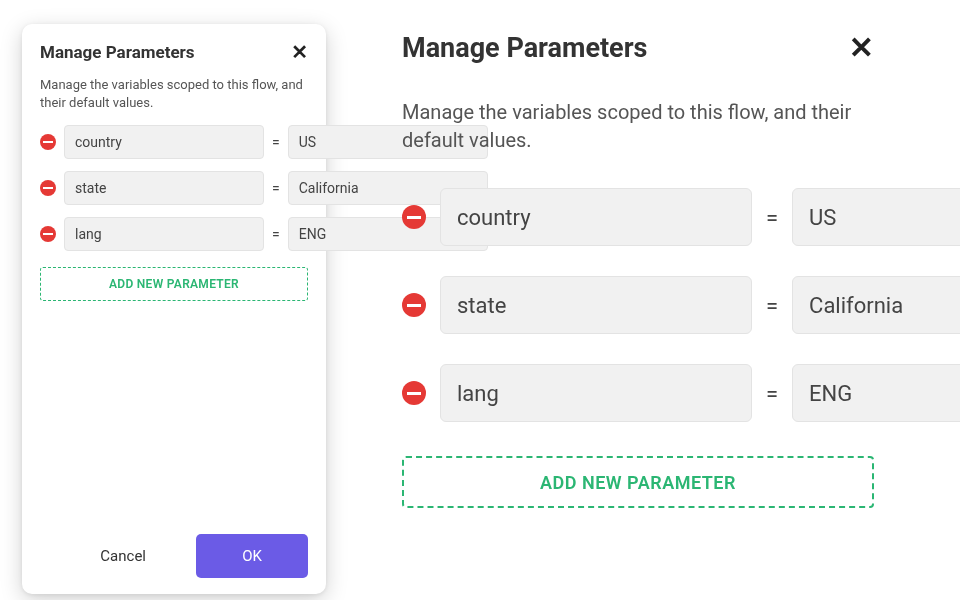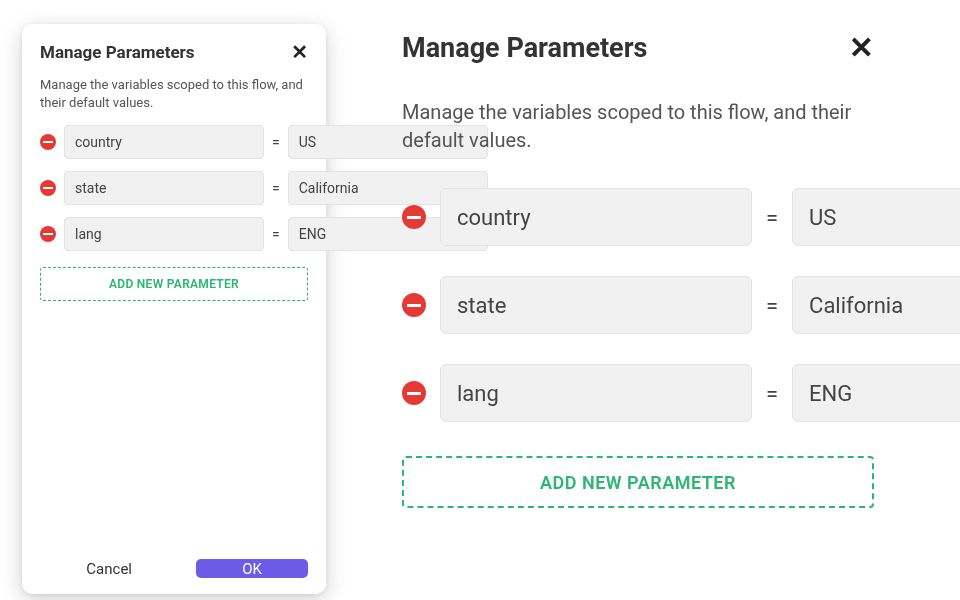--- a/index.html
+++ b/index.html
@@ -91,32 +91,32 @@
       font-weight: 600;
       letter-spacing: 0.3px;
       cursor: pointer;
     }
 
     .footer-s {
       margin-top: auto;
       display: flex;
       justify-content: flex-end;
       align-items: center;
-      gap: 64px;
+      gap: 50px;
     }
     .cancel-s {
       font-size: 15px;
       color: #333;
       background: none; border: none;
       cursor: pointer;
       font-family: inherit;
     }
     .ok-s {
       width: 112px;
-      height: 19px;
+      height: 44px;
       background: #6b5be6;
       color: #fff;
       border: none;
       border-radius: 5px;
       font-size: 15px;
       font-family: inherit;
       cursor: pointer;
     }
 
     

